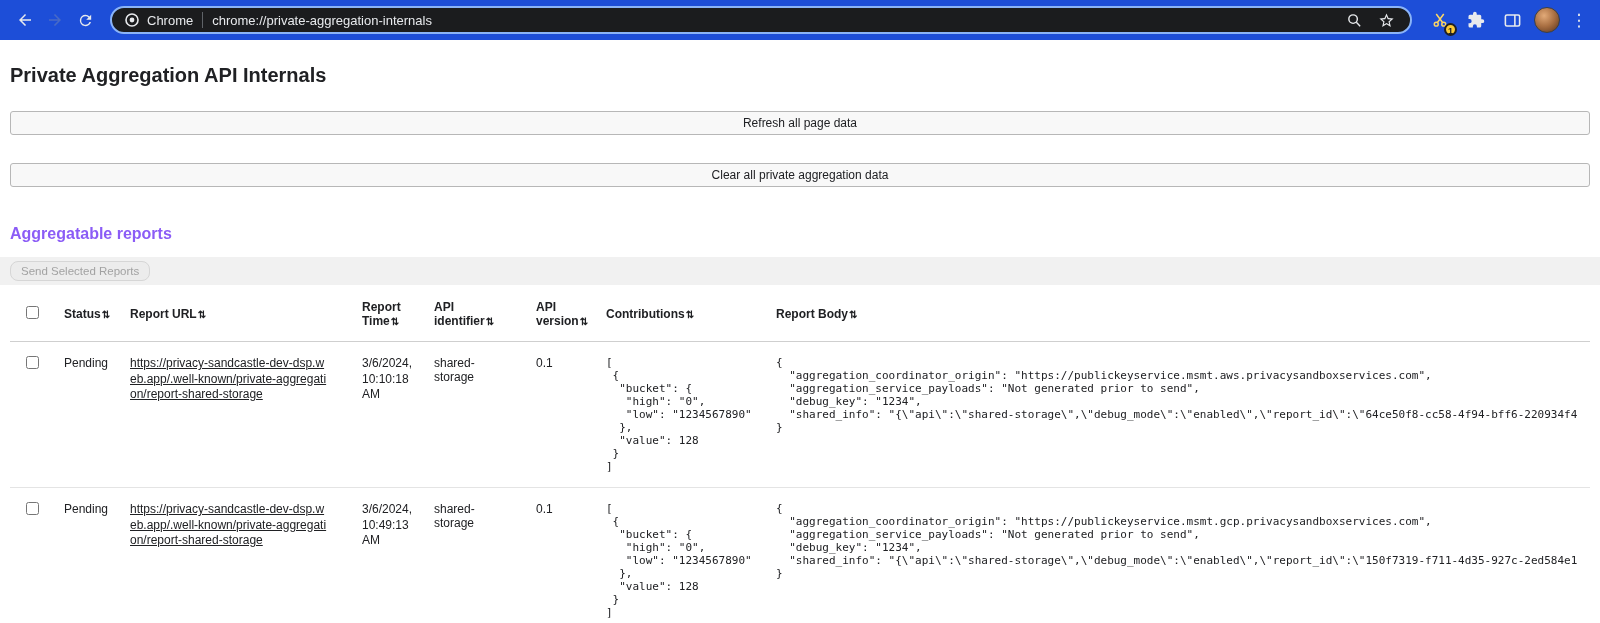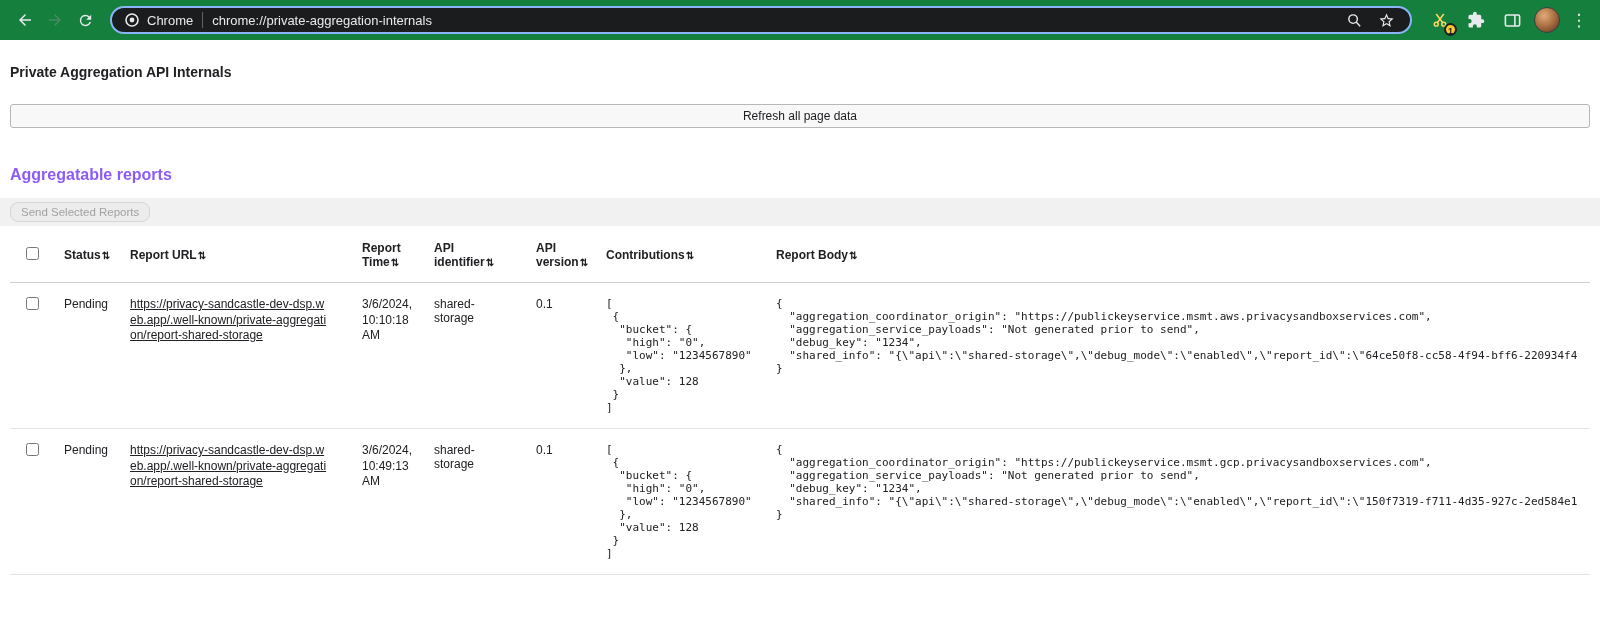--- a/index.html
+++ b/index.html
@@ -1,20 +1,20 @@
 <!DOCTYPE html>
 <html><head>
 <meta charset="utf-8">
 <style>
   * { margin:0; padding:0; box-sizing:border-box; }
   html,body { width:1600px; height:623px; background:#fff; overflow:hidden;
               font-family:"Liberation Sans",sans-serif; color:#202124; }
 
   
-  .topbar { height:40px; background:#15803d; display:flex; align-items:center; padding:0 10px; }
+  .topbar { height:40px; background:#1d4ed8; display:flex; align-items:center; padding:0 10px; }
   .nav-btn { width:30px; height:30px; border:none; background:transparent; border-radius:50%;
              display:flex; align-items:center; justify-content:center; cursor:pointer; flex:0 0 auto; }
   .nav-btn svg { display:block; }
   .nav-btn.dim { opacity:.35; }
 
   .omnibox { flex:1 1 auto; height:28px; margin:0 14px 0 10px; background:#1b1c1e;
              border:2px solid #8ab4f8; border-radius:15px; display:flex; align-items:center;
              padding:0 12px; min-width:0; }
   .omnibox .chip-label { color:#e8eaed; font-size:13px; margin-left:7px; white-space:nowrap; }
   .omnibox .divider { width:1px; height:16px; background:#5f6368; margin:0 9px; flex:0 0 auto; }
@@ -27,21 +27,21 @@
   .badge { position:absolute; bottom:-2px; right:-3px; min-width:13px; height:13px; border-radius:7px;
            background:#fcc934; color:#202124; font-size:9px; font-weight:700; line-height:13px;
            text-align:center; border:2px solid #202124; padding:0 1px; }
   .avatar { width:26px; height:26px; border-radius:50%;
             background:radial-gradient(circle at 38% 32%, #e2aa78 0%, #a96f42 48%, #6e4326 85%);
             border:1px solid #3c4043; cursor:pointer; flex:0 0 auto; }
   .kebab { color:#e8eaed; font-size:17px; width:22px; text-align:center; cursor:pointer; }
 
   
   .page { padding:16px 10px 0; }
-  h1.page-title { font-size:14px; font-weight:700; color:#202124; margin:8px 0 24px; }
+  h1.page-title { font-size:20px; font-weight:700; color:#202124; margin:8px 0 24px; }
   .action-buttons { display:flex; gap:28px; margin-bottom:38px;flex-direction:column; }
   .btn { font-size:12px; color:#202124; background:#f8f8f8; border:1px solid #b7b7b7;
          border-radius:3px; padding:4px 11px; cursor:pointer; font-family:inherit; }
   h2.section-title { font-size:16px; font-weight:700; color:#8b5cf6; margin-bottom:14px; }
 
   .toolbar-strip { background:#f1f1f1; margin:0 -10px; padding:4px 10px; }
   .btn-disabled { font-size:11.5px; color:#a2a2a2; background:#ececec; border:1px solid #d6d6d6;
                   border-radius:8px; padding:3px 10px; font-family:inherit; }
 
   table.reports { width:1580px; border-collapse:collapse; table-layout:fixed; }
@@ -124,20 +124,21 @@
     <span class="avatar"></span>
     <span class="kebab">⋮</span>
   </div>
 </div>
 
 <div class="page">
   <h1 class="page-title">Private Aggregation API Internals</h1>
 
   <div class="action-buttons">
     <button class="btn">Refresh all page data</button>
+    <button class="btn">Clear all private aggregation data</button>
   </div>
 
   <h2 class="section-title">Aggregatable reports</h2>
 
   <div class="toolbar-strip">
     <button class="btn-disabled" disabled="">Send Selected Reports</button>
   </div>
 
   <table class="reports">
     <colgroup>

